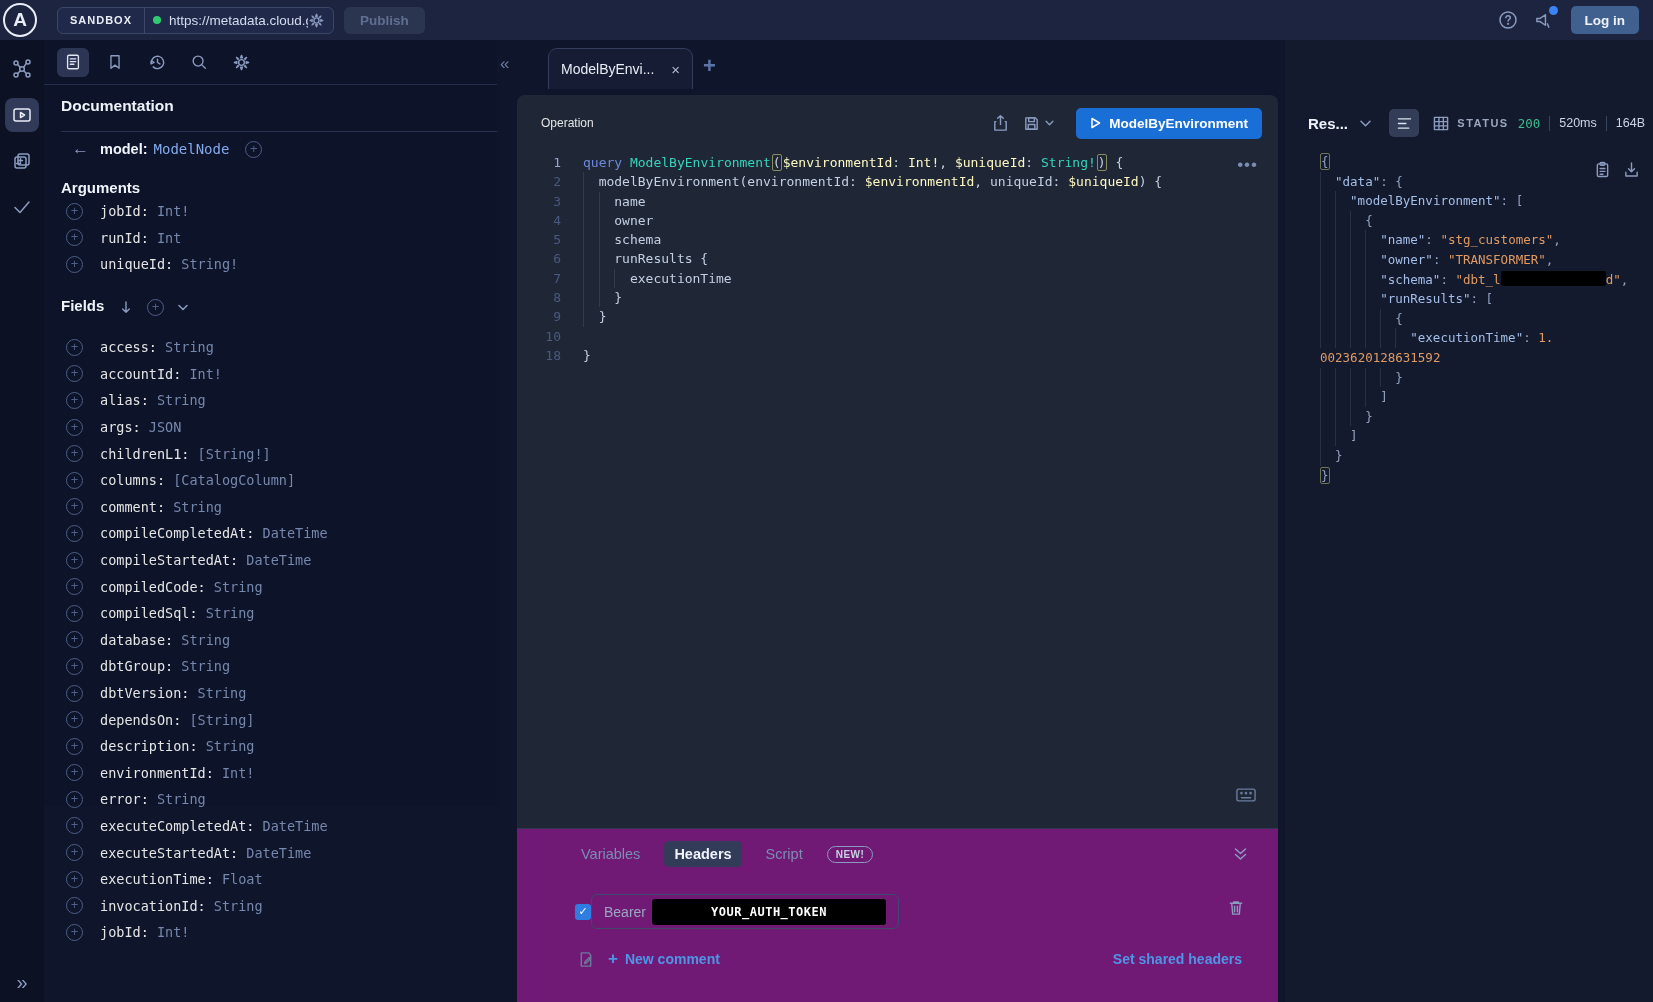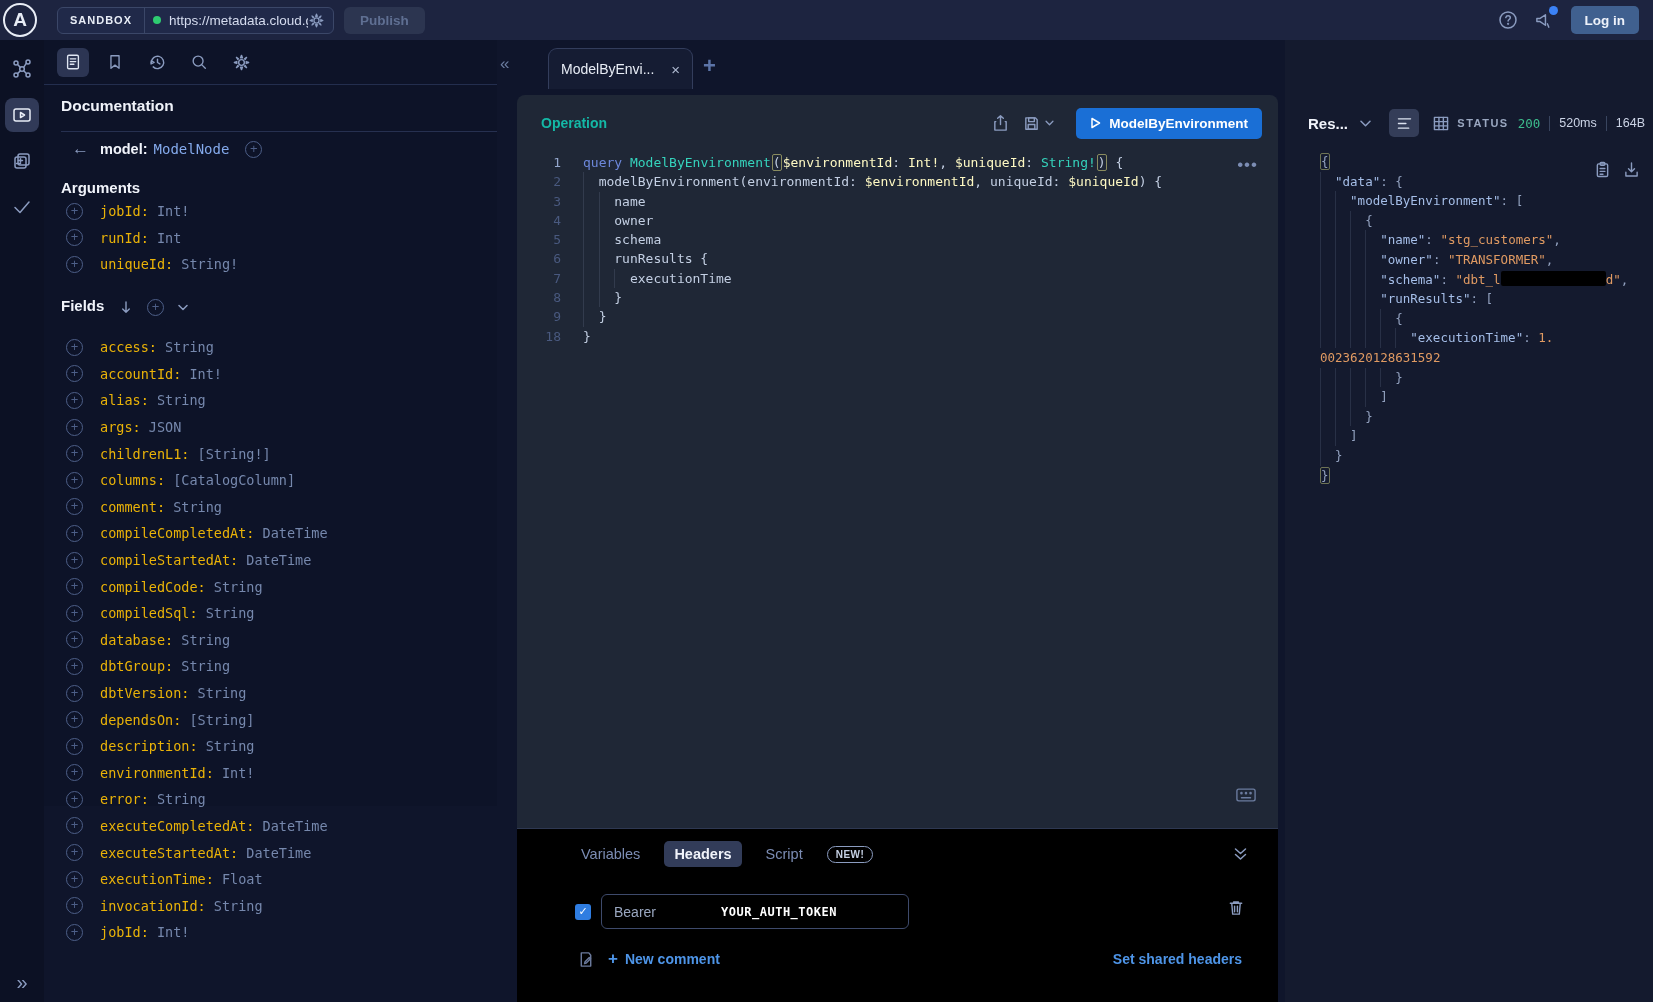--- a/index.html
+++ b/index.html
@@ -48,65 +48,65 @@
   .h-section { position:absolute; left:17px; font-size:15px; font-weight:bold; color:#f0f3fa; }
   .circle-plus { width:17px; height:17px; border:1.4px solid #4d5f88; border-radius:50%; color:#4d5f88;
     font-size:13px; line-height:14px; text-align:center; flex:none; }
   #bc-plus { margin-left:16px; }
   #fields-head-icons { position:absolute; left:75px; top:259px; display:flex; align-items:center; gap:14px; color:#8b9cc0; }
   .doc-list { position:absolute; left:0; width:453px; }
   #args-list { top:158px; }
   #fields-list { top:294px; }
   .doc-row { height:26.6px; display:flex; align-items:center; padding-left:22px; }
   .doc-row .circle-plus { margin-right:17px; }
-  .fname { font-family:"DejaVu Sans Mono", monospace; font-size:13.5px; color:#eab308; white-space:pre; }
+  .fname { font-family:"DejaVu Sans Mono", monospace; font-size:13.5px; color:#e5e5e5; white-space:pre; }
   .ftype { font-family:"DejaVu Sans Mono", monospace; font-size:13.5px; color:#7688ad; white-space:pre; }
 
   
   #mainbg { left:497px; top:40px; width:788px; height:962px; background:#0f152b; }
   #collapse-docs { left:500px; top:54px; color:#6b7c9f; font-size:17px; }
   #tab { left:548px; top:48px; width:145px; height:41px; background:#151c33; border:1px solid #333d5c;
     border-bottom:none; border-radius:9px 9px 0 0; display:flex; align-items:center; padding:0 12px; }
   #tab-label { color:#e8edf6; font-size:14px; white-space:nowrap; overflow:hidden; flex:1; }
   #tab-close { color:#aeb9d0; font-size:15px; margin-left:8px; }
   #new-tab { left:703px; top:53px; color:#5c74a8; font-size:22px; font-weight:bold; }
 
   
   #opcard { left:517px; top:95px; width:761px; height:907px; background:#1f2736; border-radius:8px 8px 0 0; }
   #op-header { height:56px; display:flex; align-items:center; padding:0 16px 0 24px; }
-  #op-title { font-size:14px; font-weight:bold; color:#14b8a6; }
+  #op-title { font-size:12px; font-weight:normal; color:#e5e5e5; }
   #op-actions { margin-left:auto; display:flex; align-items:center; gap:14px; color:#8b9cc0; }
   #run-btn { height:31px; background:#1a6fd6; border-radius:5px; color:#fff; font-size:13.5px; font-weight:bold;
     display:flex; align-items:center; gap:8px; padding:0 14px; margin-left:8px; }
   #kebab { position:absolute; right:20px; top:60px; color:#7c8db4; font-size:17px; letter-spacing:1px; }
   #code-lines { position:absolute; left:0; top:58px; width:100%; }
   .cline { display:flex; height:19.3px; font-family:"DejaVu Sans Mono", monospace; font-size:13px; line-height:19.3px; }
   .lnum { width:44px; text-align:right; padding-right:0; color:#49597f; flex:none; }
   .lnum.cur { color:#94a7cc; }
   .ctext { padding-left:22px; white-space:pre; }
   .ind { display:inline-block; width:2ch; box-shadow:inset 1px 0 0 rgba(148,166,200,0.16); }
   .tk-k { color:#6d88dc;text-align:right; } .tk-o { color:#35d3bc; } .tk-v { color:#fef9c3; } .tk-p { color:#c3cfe3; }
   .tk-box { color:#c3cfe3; border:1px solid #8a8c5f; border-radius:2px; margin:0 1px; }
   #kbd-icon { position:absolute; right:22px; top:693px; color:#6b7c9f; }
 
   
-  #bottom-panel { position:absolute; left:0; top:733px; width:761px; height:174px; background:#000000; border-top:1px solid #2e3852; }
+  #bottom-panel { position:absolute; left:0; top:733px; width:761px; height:174px; background:#701a75; border-top:1px solid #2e3852; }
   #bp-tabs { position:absolute; left:54px; top:12px; display:flex; align-items:center; gap:14px; }
   .bp-tab { color:#7c8db4; font-size:14.5px; padding:5px 10px; }
   .bp-tab.active { background:#323c59; border-radius:5px; color:#f0f3fa; font-weight:bold; }
   #new-badge { border:1px solid #8b9cc0; border-radius:9px; color:#c6d1e4; font-size:10px; font-weight:bold;
     letter-spacing:0.5px; padding:2px 8px; }
   #bp-collapse { position:absolute; right:30px; top:18px; color:#8b9cc0; }
   #hdr-row { position:absolute; left:58px; top:65px; display:flex; align-items:center; }
   #hdr-check { width:16px; height:16px; background:#2f7de1; border-radius:3px; color:#fff; font-size:11px;
     display:flex; align-items:center; justify-content:center; }
   .hdr-input { height:35px; border:1px solid #3e4a6b; border-radius:6px; background:transparent;
     display:flex; align-items:center; padding:0 12px; }
   #hdr-key { width:290px; margin-left:9px; color:#dce3f0; font-size:14px; }
-  #hdr-val { width:308px; margin-left:10px; }
+  #hdr-val { width:308px; margin-left:0; }
   #bearer-label { color:#9aa7c0; font-size:14px; margin-right:6px; }
   #token-box { background:#000; border-radius:3px; height:26px; flex:1; display:flex; align-items:center; padding:0 10px;justify-content:center; }
   #token-text { color:#fff; font-family:"DejaVu Sans Mono", monospace; font-size:12px; font-weight:bold; letter-spacing:0.5px; }
   #trash-btn { position:absolute; left:711px; top:70px; color:#8b9cc0; }
   #bp-footer { position:absolute; left:0; right:0; top:110px; height:40px; display:flex; align-items:center; padding:0 36px 0 61px; }
   #doc-edit-icon { color:#6b7a9c; margin-right:14px; }
   .blue-link { color:#4e95e8; font-size:14px; font-weight:bold; display:flex; align-items:center; gap:7px; }
   #shared-link { margin-left:auto; }
 
   
@@ -470,20 +470,24 @@
         </div>
         <div class="cline">
           <span class="lnum">8</span>
           <span class="ctext"><span class="ind">  </span><span class="ind">  </span><span class="tk-p">}</span></span>
         </div>
         <div class="cline">
           <span class="lnum">9</span>
           <span class="ctext"><span class="ind">  </span><span class="tk-p">}</span></span>
         </div>
         <div class="cline">
+          <span class="lnum">10</span>
+          <span class="ctext"></span>
+        </div>
+        <div class="cline">
           <span class="lnum">18</span>
           <span class="ctext"><span class="tk-p">}</span></span>
         </div>
       </div>
     <div id="kbd-icon">
       <svg width="20" height="14" viewBox="0 0 22 15" class="stroke-ic">
           <rect x="1" y="1" width="20" height="13" rx="2"></rect>
           <circle cx="6" cy="5.5" r="0.7" fill="currentColor"></circle>
           <circle cx="11" cy="5.5" r="0.7" fill="currentColor"></circle>
           <circle cx="16" cy="5.5" r="0.7" fill="currentColor"></circle>

